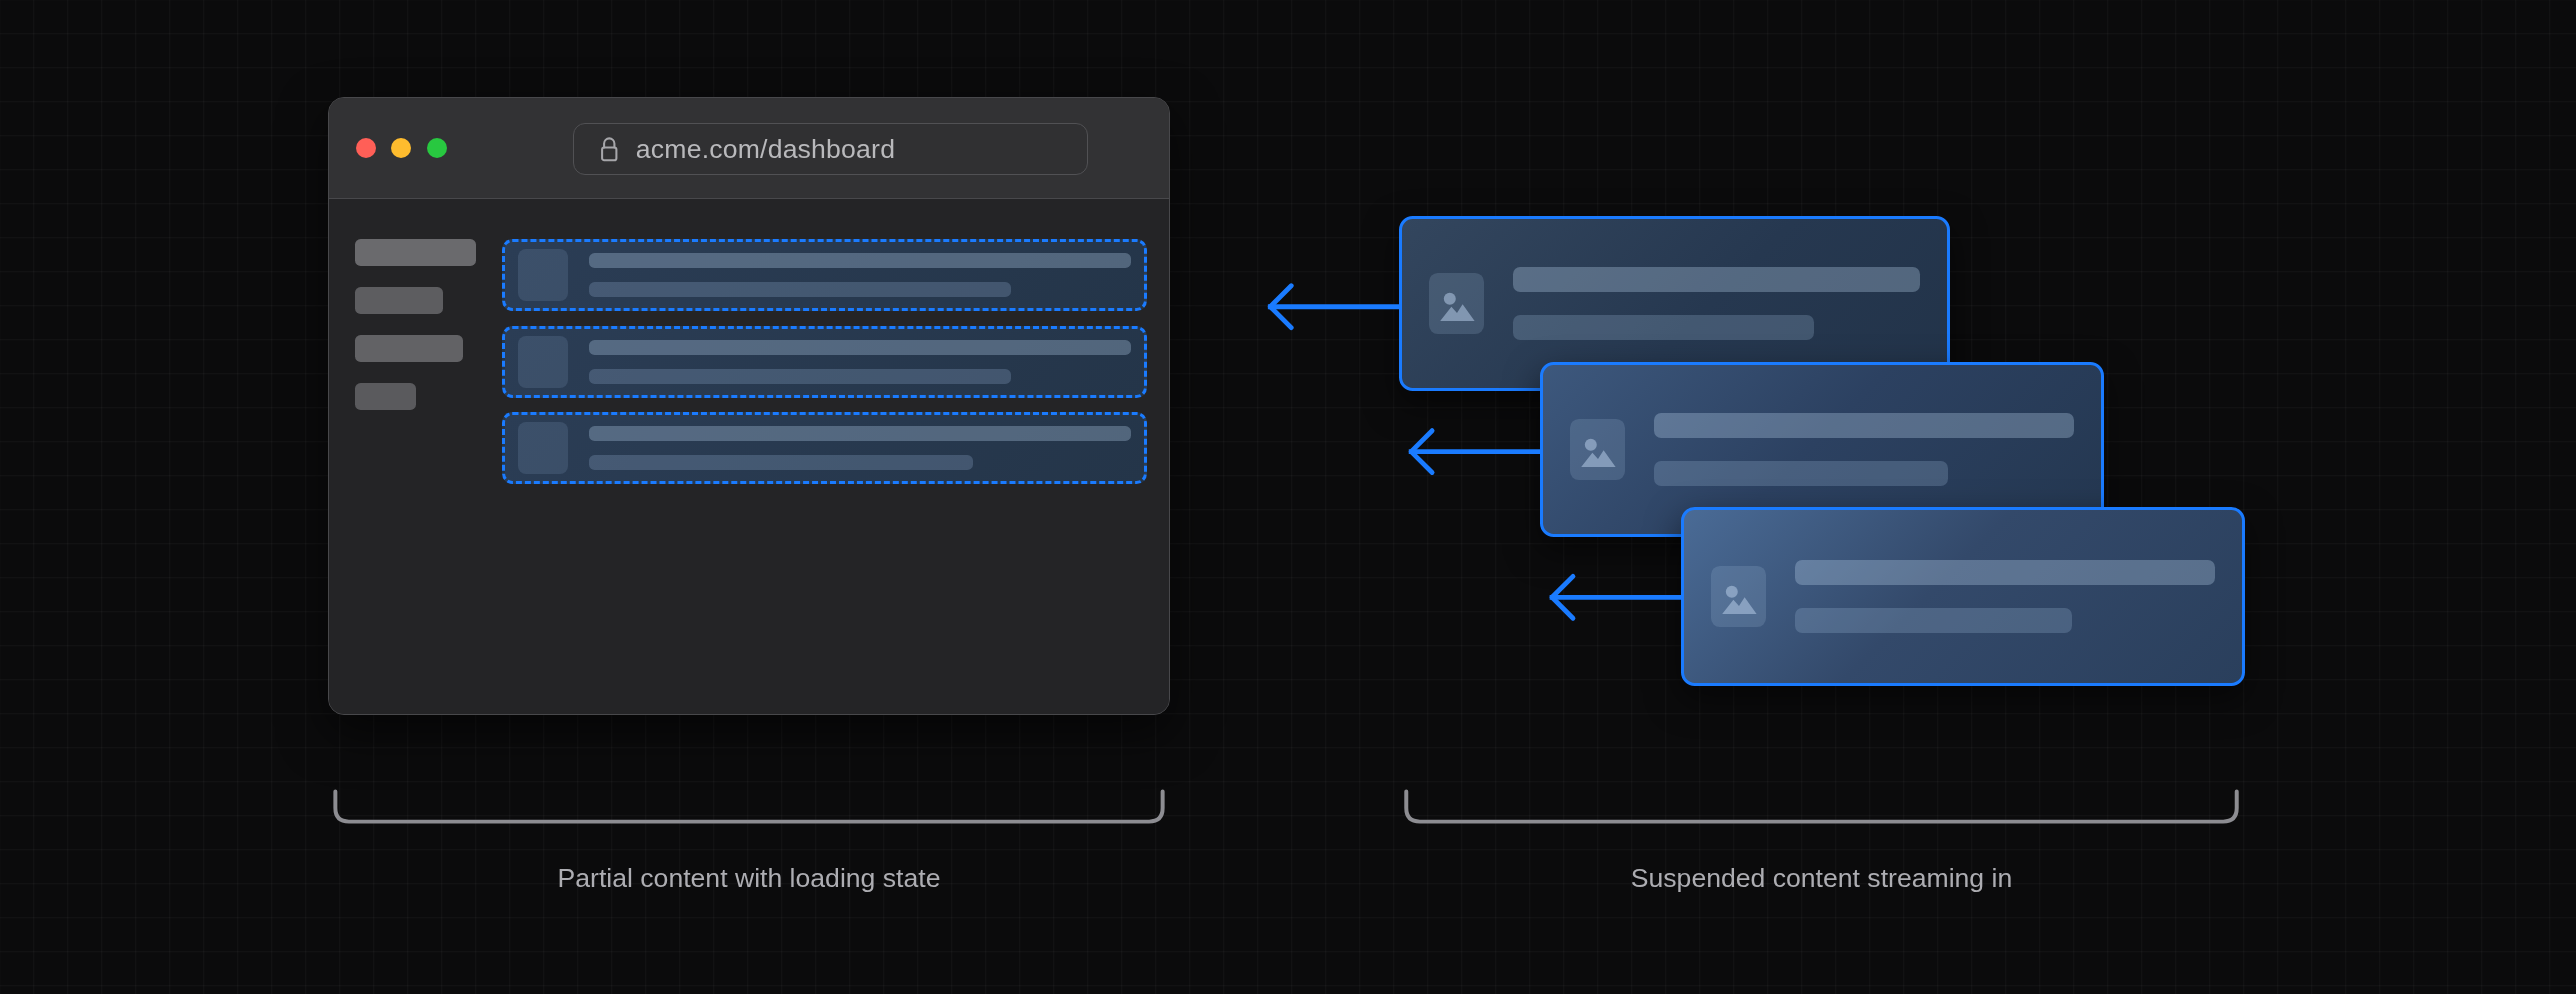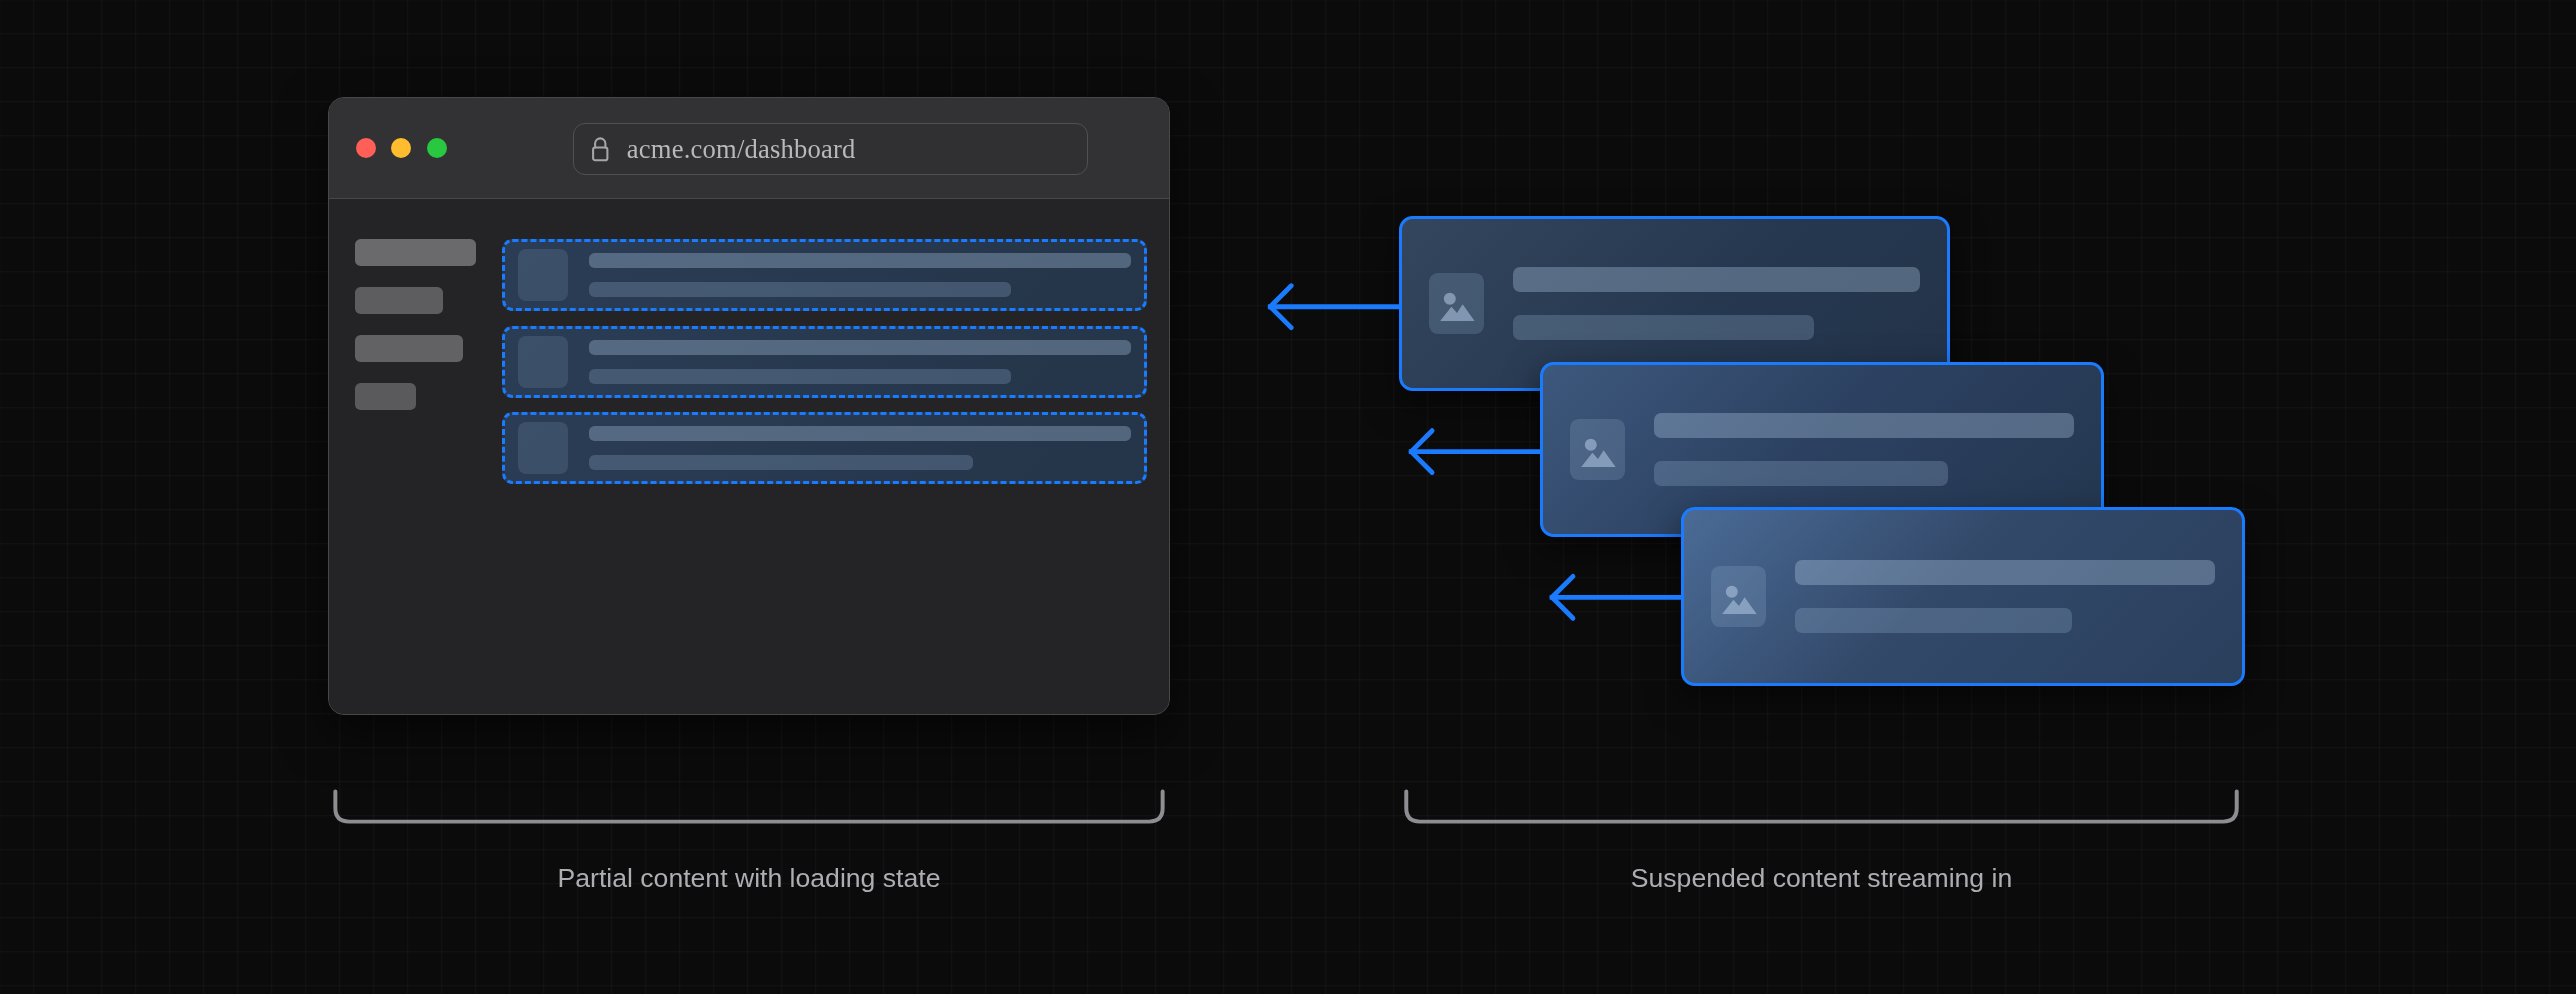--- a/index.html
+++ b/index.html
@@ -41,21 +41,21 @@
   }
   #traffic-lights { display:flex; gap:15.3px; align-items:center; }
   .dot { width:20px; height:20px; border-radius:50%; }
   #url-bar {
     position:absolute; left:244px; top:25px;
     width:515px; height:52px;
     background:#303032;
     border:0.8px solid #515154;
     border-radius:12px;
     display:flex; align-items:center;
-    padding:0 15px; gap:15.3px;font-family:Liberation Serif, serif;
+    padding:0 24px; gap:15.3px;
   }
   #lock-icon { flex:0 0 auto; display:block; }
   #url-text {
     color:#b9b9bc; font-size:26.6px; letter-spacing:0.2px;
     white-space:nowrap; line-height:1;
   }
 
   
   #window-body {
     position:absolute; left:0; top:101px; right:0; bottom:0;

